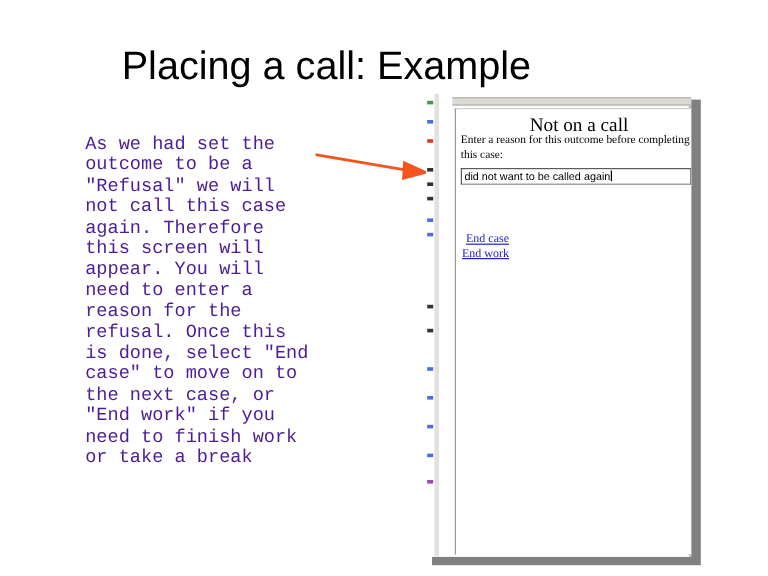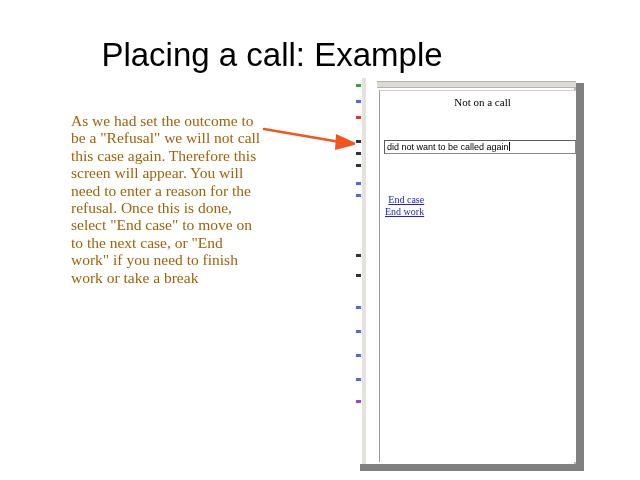--- a/index.html
+++ b/index.html
@@ -29,24 +29,24 @@
     letter-spacing: 0px;
     white-space: nowrap;
   }
 
   
   .slide-body {
     position: absolute;
     left: 71px;
     top: 112px;
     width: 190px;
-    font-family: Liberation Serif, serif;
+    font-family: Liberation Mono, monospace;
     font-size: 15.5px;
     line-height: 17.4px;
-    color: #a16207;
+    color: #4c1d95;
     text-align: left;
   }
 
   
   .arrow-annotation {
     position: absolute;
     left: 262px;
     top: 120px;
     width: 100px;
     height: 34px;
@@ -138,21 +138,21 @@
     background: #b9b7b2;
   }
 
   .panel-heading {
     position: absolute;
     left: 0;
     top: 5px;
     width: 205px;
     text-align: center;
     font-family: "Liberation Serif", serif;
-    font-size: 11px;
+    font-size: 16px;
     color: #000000;
     white-space: nowrap;
   }
   .panel-prompt {
     position: absolute;
     left: 4px;
     top: 20px;
     width: 203px;
     font-family: "Liberation Serif", serif;
     font-size: 9.5px;
@@ -242,20 +242,21 @@
   </div>
 
   <div class="shot-frame">
     <div class="shot-scrollbar-top"></div>
     <div class="shot-right-edge"></div>
 
     <div class="shot-inner">
 
       <div class="panel-heading">Not on a call</div>
 
+      <div class="panel-prompt">Enter a reason for this outcome before completing this case:</div>
 
       <div class="reason-input">
         <span>did not want to be called again</span><span class="caret"></span>
       </div>
 
       <div class="panel-links">
         <a class="panel-link" href="#">End case</a>
         <a class="panel-link" href="#">End work</a>
       </div>
 

